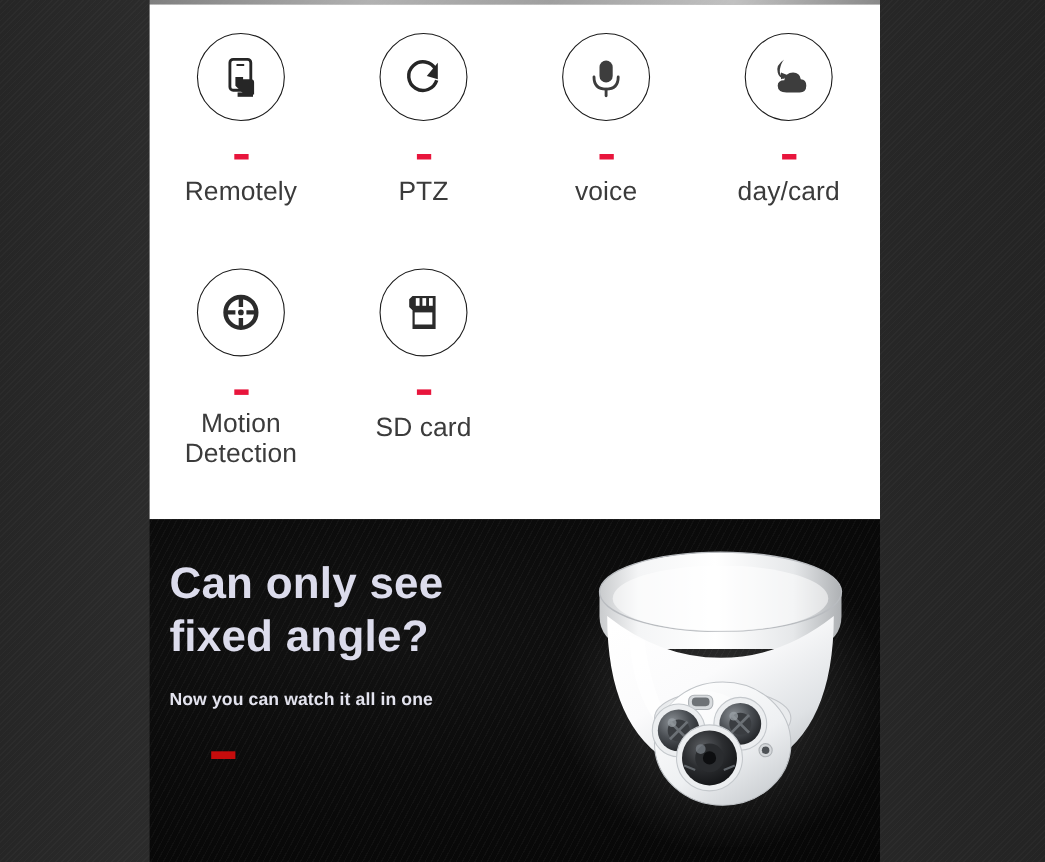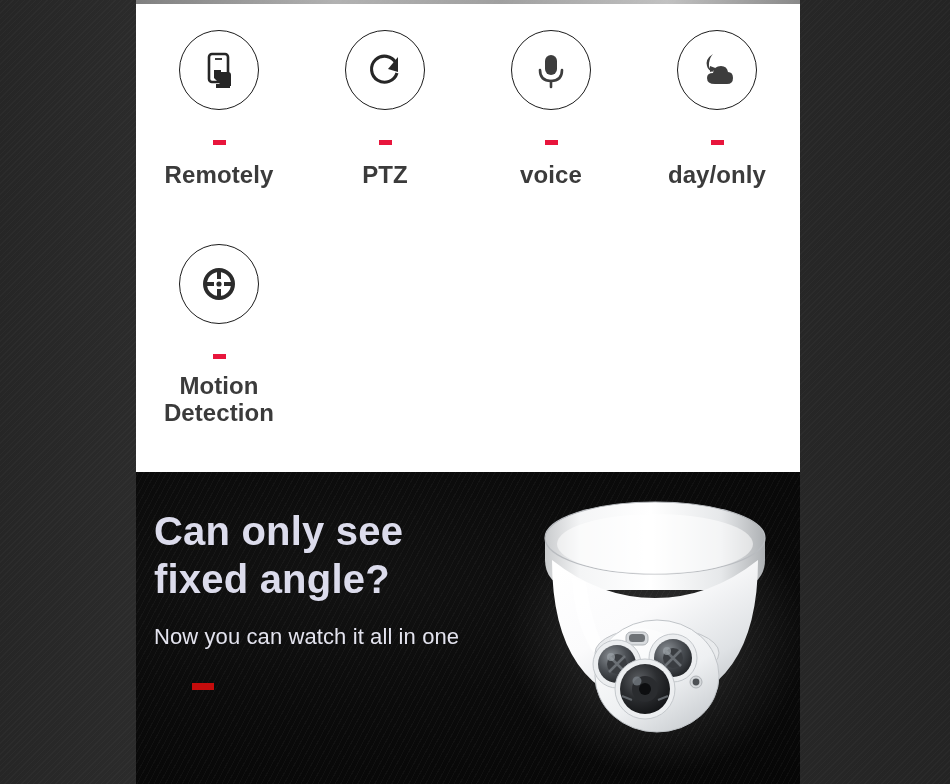--- a/index.html
+++ b/index.html
@@ -43,21 +43,21 @@
     display:flex;align-items:center;justify-content:center;
     box-sizing:border-box;
   }
   .icon-circle svg{display:block;}
   .red-dash{
     width:13px;height:5px;background:#e8153c;margin-top:30px;
   }
   .feature-label{
     margin-top:16px;
     font-size:24px;line-height:27px;color:#3b3b3b;
-    font-weight:700;text-align:center;letter-spacing:.1px;
+    font-weight:400;text-align:center;letter-spacing:.1px;
     white-space:pre-line;
   }
   .feature.tworow .feature-label{margin-top:13px;text-align:center;}
 
   
   #hero-panel{
     position:absolute;left:136px;top:472px;width:664px;height:312px;
     overflow:hidden;
     background:
       repeating-linear-gradient(-62deg,
@@ -67,21 +67,21 @@
         rgba(255,255,255,0) 5px),
       radial-gradient(115% 90% at 30% 35%, #121212 0%, #0b0b0b 45%, #060606 100%);
   }
   #hero-headline{
     position:absolute;left:18px;top:19px;width:420px;
     font-size:40px;line-height:48px;font-weight:700;
     color:#dcdcec;letter-spacing:.2px;white-space:pre-line;margin-top:16px;
   }
   #hero-sub{
     position:absolute;left:18px;top:151px;width:460px;
-    font-size:22px;line-height:28px;font-weight:400;
+    font-size:16px;line-height:28px;font-weight:700;
     color:#e3e3ee;letter-spacing:.1px;
   }
   #hero-dash{
     position:absolute;left:56px;top:211px;width:22px;height:7px;background:#c50c0c;
   }
   
   #camera{
     position:absolute;left:374px;top:14px;width:290px;height:284px;
   }
 </style>
@@ -135,39 +135,52 @@
 
     <div class="feature">
       <div class="icon-circle">
         <svg width="42" height="42" viewBox="0 0 42 42">
           <path d="M17 5 Q9 10 11 17 Q12 22 18 23 Q12 20 13 14 Q14 8 17 5 Z" fill="#3d3d3d"></path>
           <path d="M14 17 L22 20 L14 23 Z" fill="#3d3d3d"></path>
           <path d="M19 35 Q11 35 11 29 Q11 24 17 24 Q18 17 25 17 Q31 17 32 23 Q37 23 37 29 Q37 35 31 35 Z" fill="#3d3d3d"></path>
         </svg>
       </div>
       <div class="red-dash"></div>
-      <div class="feature-label">day/only</div>
+      <div class="feature-label">day/card</div>
     </div>
 
     <div class="feature tworow">
       <div class="icon-circle">
         <svg width="42" height="42" viewBox="0 0 42 42">
           <circle cx="21" cy="21" r="14" fill="none" stroke="#2b2b2b" stroke-width="4"></circle>
           <line x1="21" y1="7" x2="21" y2="16" stroke="#2b2b2b" stroke-width="4"></line>
           <line x1="21" y1="26" x2="21" y2="35" stroke="#2b2b2b" stroke-width="4"></line>
           <line x1="7" y1="21" x2="16" y2="21" stroke="#2b2b2b" stroke-width="4"></line>
           <line x1="26" y1="21" x2="35" y2="21" stroke="#2b2b2b" stroke-width="4"></line>
           <circle cx="21" cy="21" r="2.6" fill="#2b2b2b"></circle>
         </svg>
       </div>
       <div class="red-dash"></div>
       <div class="feature-label">Motion
 Detection</div>
     </div>
 
+    <div class="feature">
+      <div class="icon-circle">
+        <svg width="40" height="40" viewBox="0 0 40 40">
+          <path d="M10 5 L31 5 L31 35 L10 35 L10 18 L7 15 L7 8 Z" fill="#2b2b2b"></path>
+          <rect x="13" y="7" width="3.4" height="7" fill="#ffffff"></rect>
+          <rect x="19" y="7" width="3.4" height="7" fill="#ffffff"></rect>
+          <rect x="25" y="7" width="3.4" height="7" fill="#ffffff"></rect>
+          <rect x="12" y="20" width="16" height="11" fill="#ffffff"></rect>
+        </svg>
+      </div>
+      <div class="red-dash"></div>
+      <div class="feature-label">SD card</div>
+    </div>
 
   </div>
 </div>
 
 <div id="hero-panel">
 
   <div id="hero-headline">Can only see
 fixed angle?</div>
   <div id="hero-sub">Now you can watch it all in one</div>
   <div id="hero-dash"></div>

